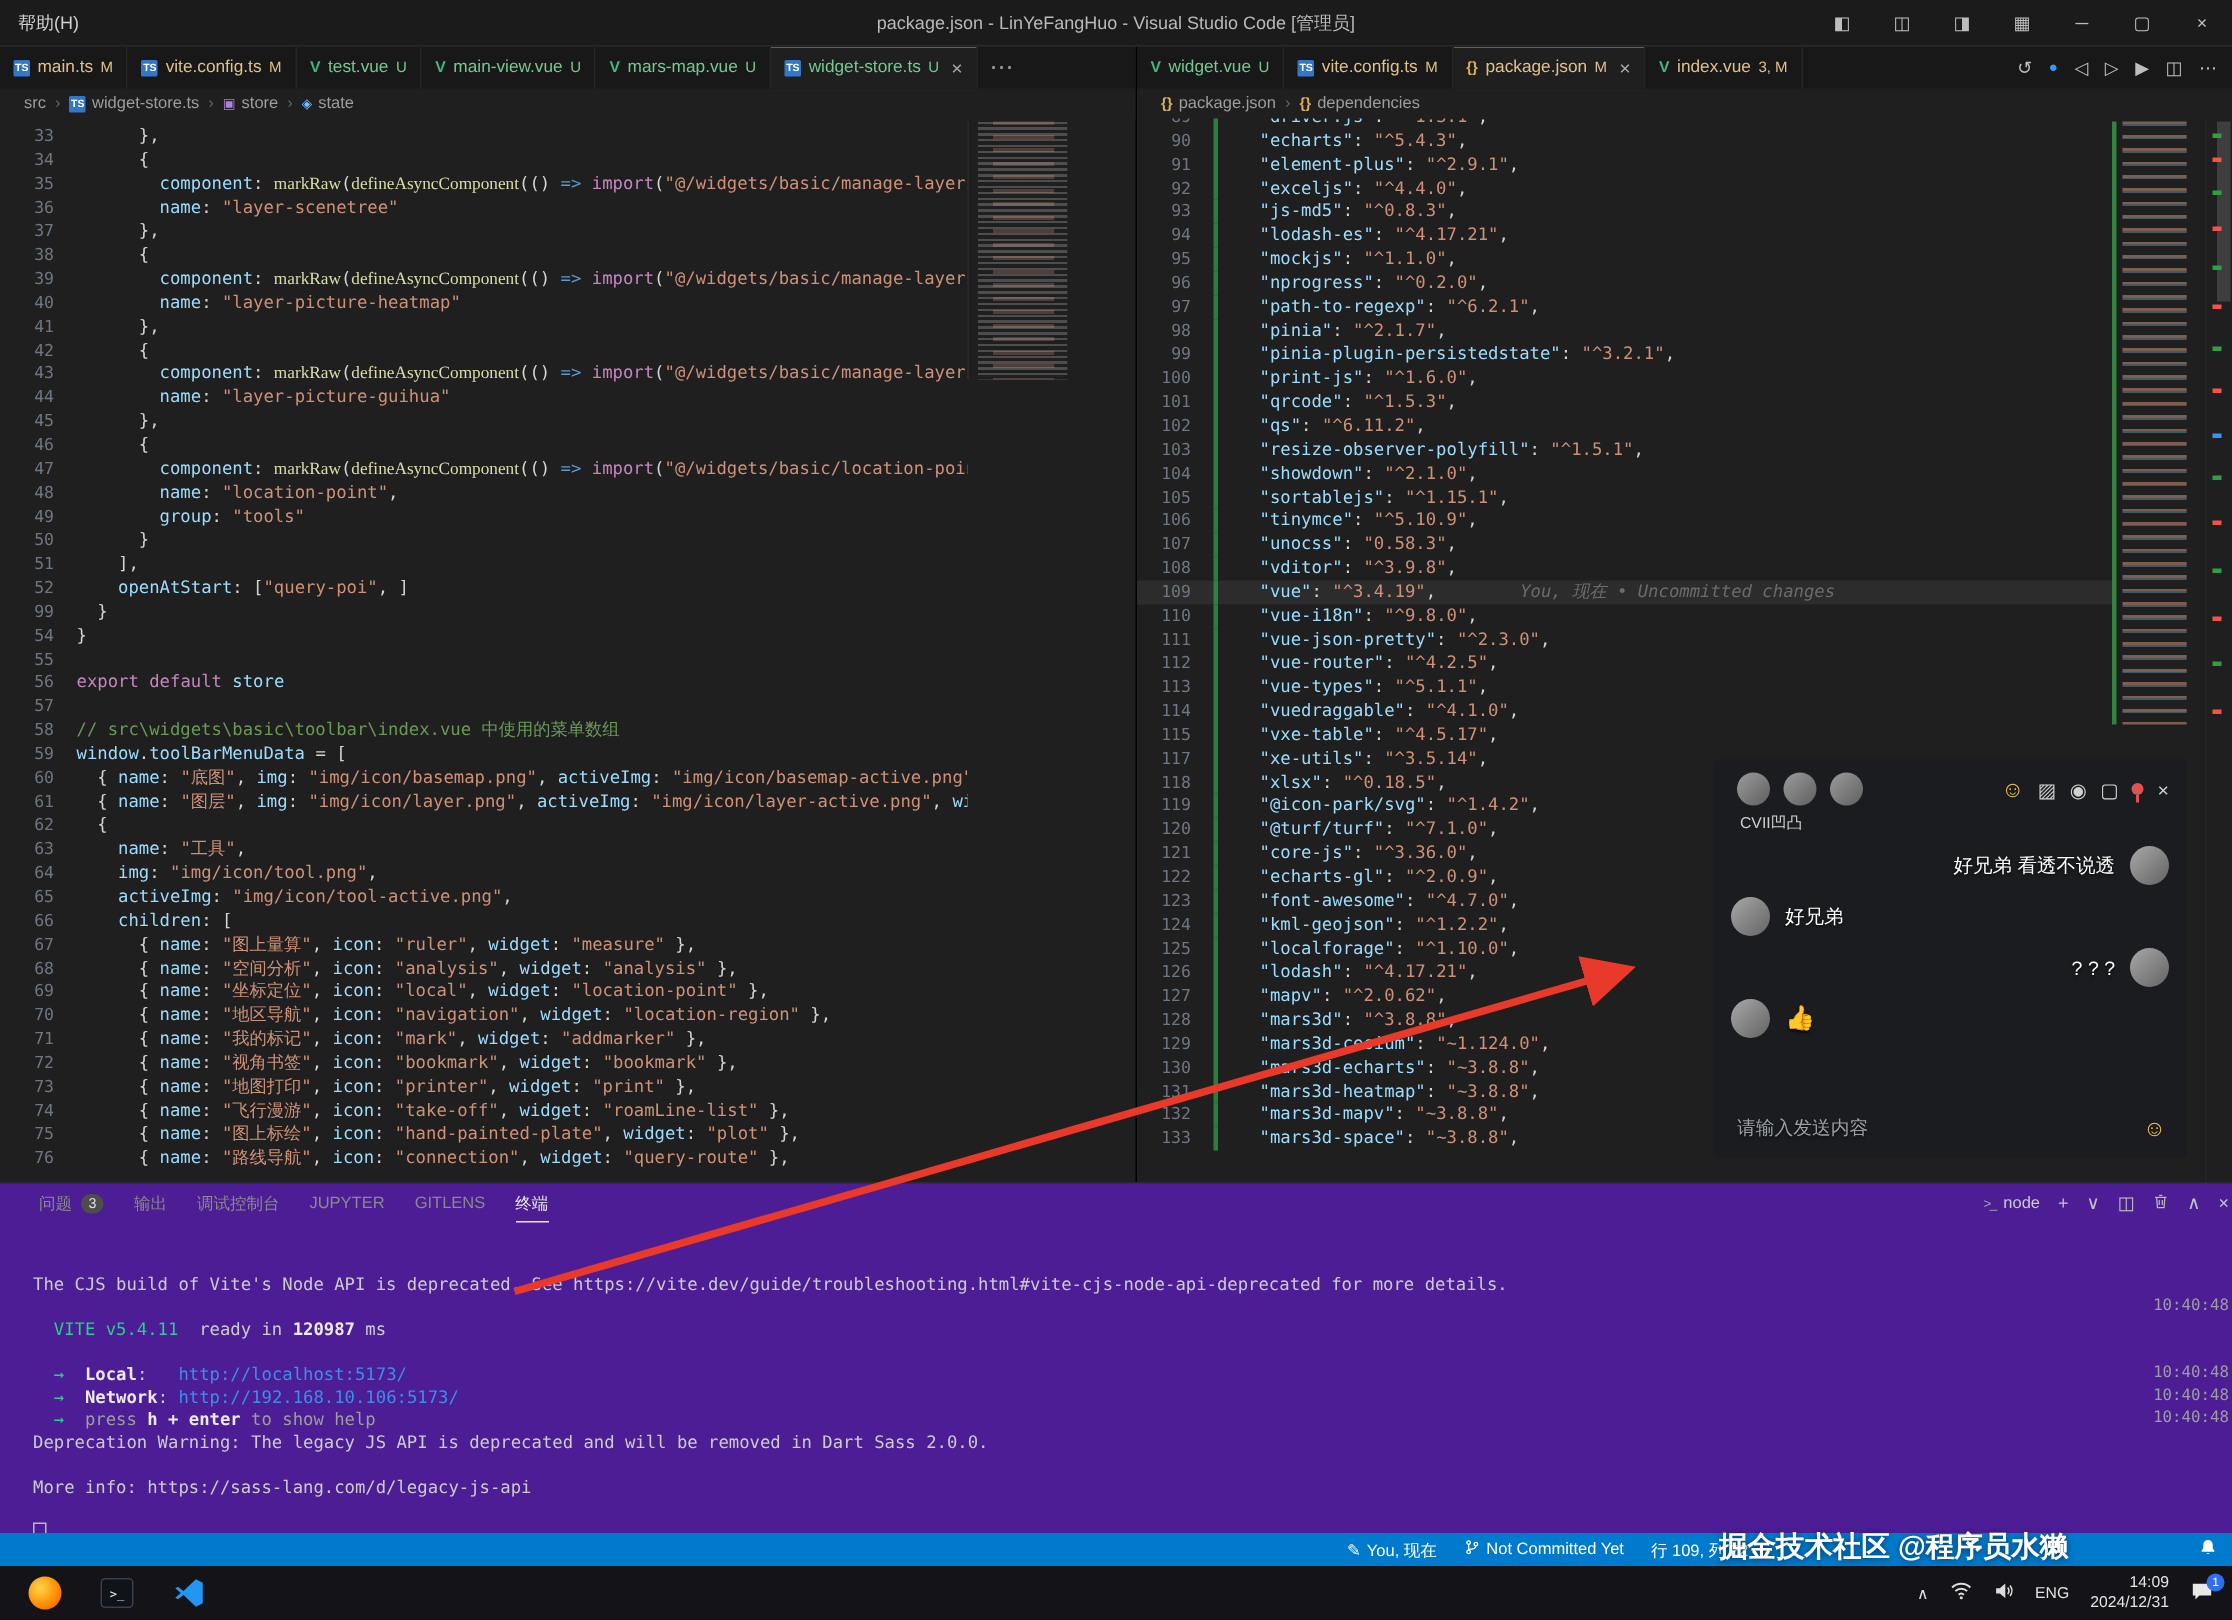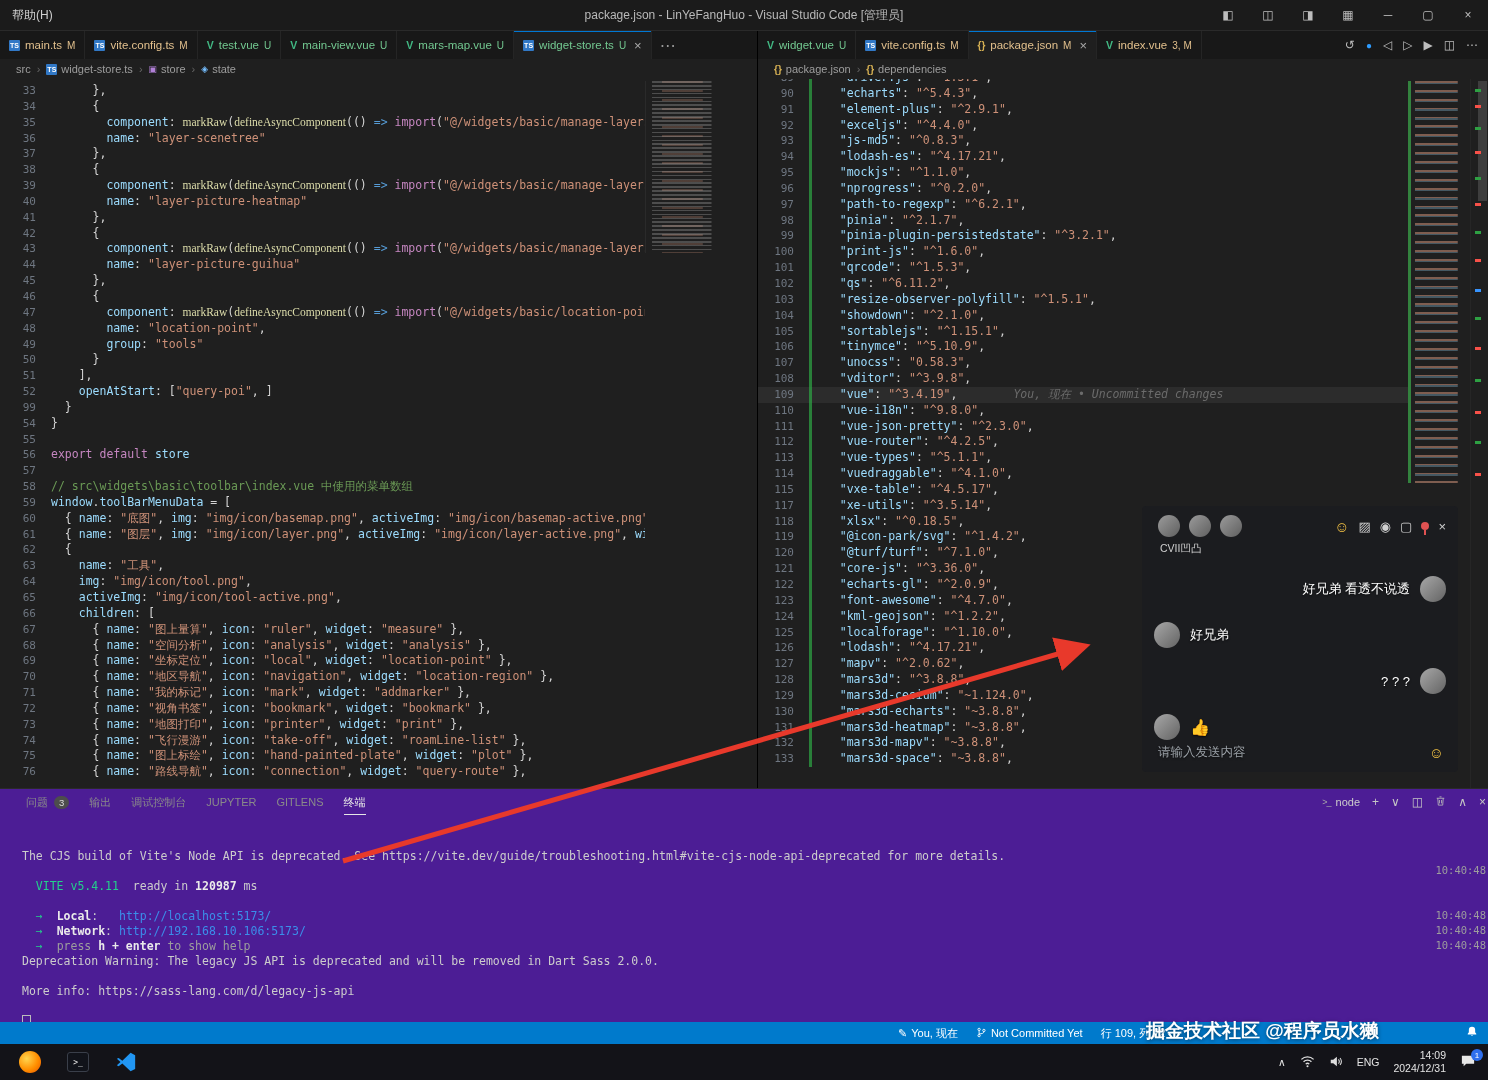--- a/index.html
+++ b/index.html
@@ -114,21 +114,21 @@
   .chat{position:absolute;left:1142px;top:506px;width:316px;height:266px;z-index:40;
         background:rgba(22,24,30,0.42);border-radius:4px;}
   .chat-top{display:flex;align-items:center;gap:9px;padding:9px 12px 0 16px;}
   .cavatar{width:22px;height:22px;border-radius:50%;background:linear-gradient(135deg,#9b9b9b,#5f5f5f);flex:0 0 auto;}
   .chat-top .sp{flex:1;}
   .cicon{font-size:13px;color:#d0d0d0;cursor:pointer;}
   .cicon.smile{color:#f5c344;font-size:15px;}
   .pin{position:relative;width:8px;height:8px;background:#e05252;border-radius:50%;cursor:pointer;}
   .pin::after{content:"";position:absolute;left:3px;top:8px;width:2px;height:5px;background:#e05252;}
   .chat-name{font-size:10.5px;color:#cfcfcf;padding:5px 0 0 18px;}
-  .msg{display:flex;align-items:center;gap:10px;padding:0 12px;margin-top:20px;}
+  .msg{display:flex;align-items:center;gap:10px;padding:0 12px;margin-top:8px;}
   .msg.right{justify-content:flex-end;}
   .mavatar{width:26px;height:26px;border-radius:50%;background:linear-gradient(135deg,#a8a8a8,#636363);flex:0 0 auto;}
   .msg-text{font-size:13px;color:#fff;text-shadow:0 1px 2px rgba(0,0,0,.75);}
   .msg-text.emoji{font-size:16px;color:#f5c344;}
   .chat-input{position:absolute;left:16px;right:14px;bottom:11px;display:flex;align-items:center;justify-content:space-between;cursor:text;}
   .placeholder{color:#9aa0a6;font-size:12.5px;text-shadow:0 1px 2px rgba(0,0,0,.6);}
 
   
   .arrow-svg{position:absolute;left:0;top:0;z-index:55;pointer-events:none;}
   .watermark{position:absolute;left:1146px;top:1018px;z-index:60;font-size:19px;font-weight:bold;color:#fff;

